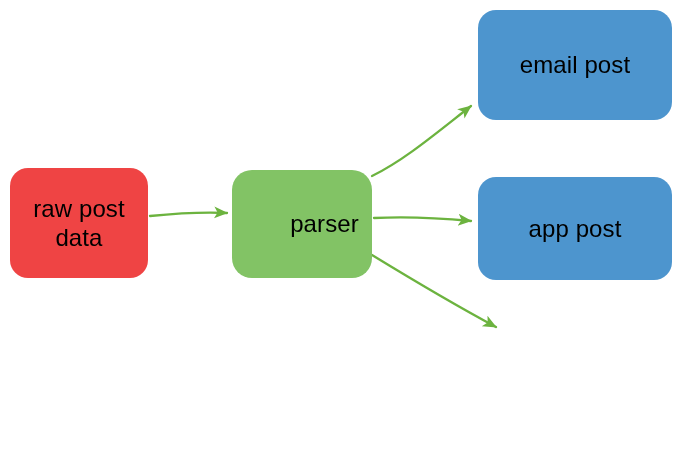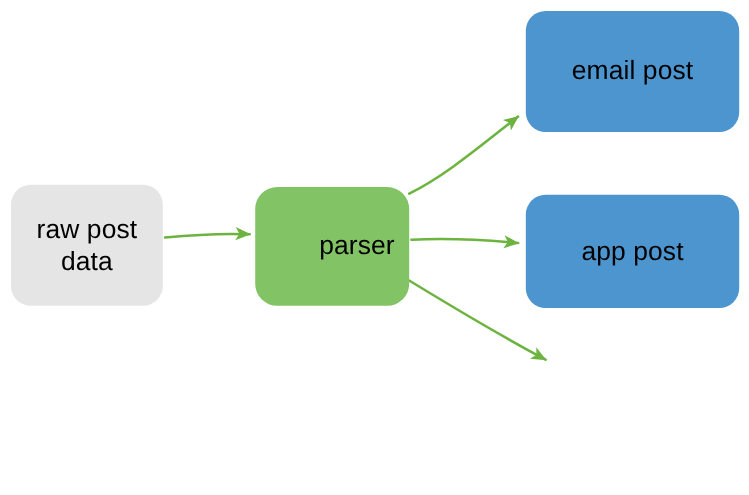--- a/index.html
+++ b/index.html
@@ -40,21 +40,21 @@
     line-height: 1.22;
     letter-spacing: 0.1px;
     white-space: pre-line;
     z-index: 2;
   }
   #node-raw-post-data {
     left: 10px;
     top: 168px;
     width: 138px;
     height: 110px;
-    background: #e5e5e5;
+    background: #ef4444;
     font-size: 24px;
   }
   #node-parser {
     left: 232px;
     top: 170px;
     width: 140px;
     height: 108px;
     background: #82C365;
     border-radius: 20px;
     font-size: 24px;

